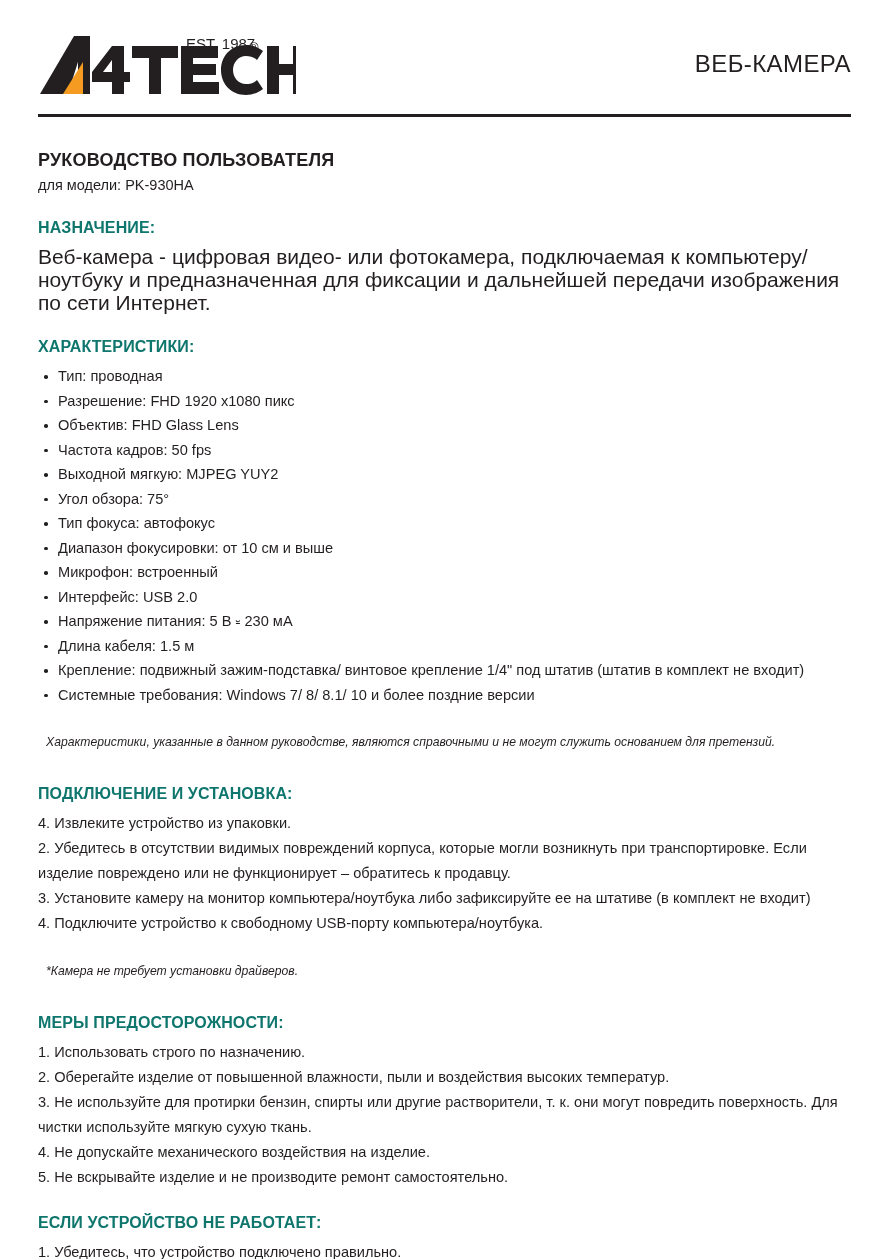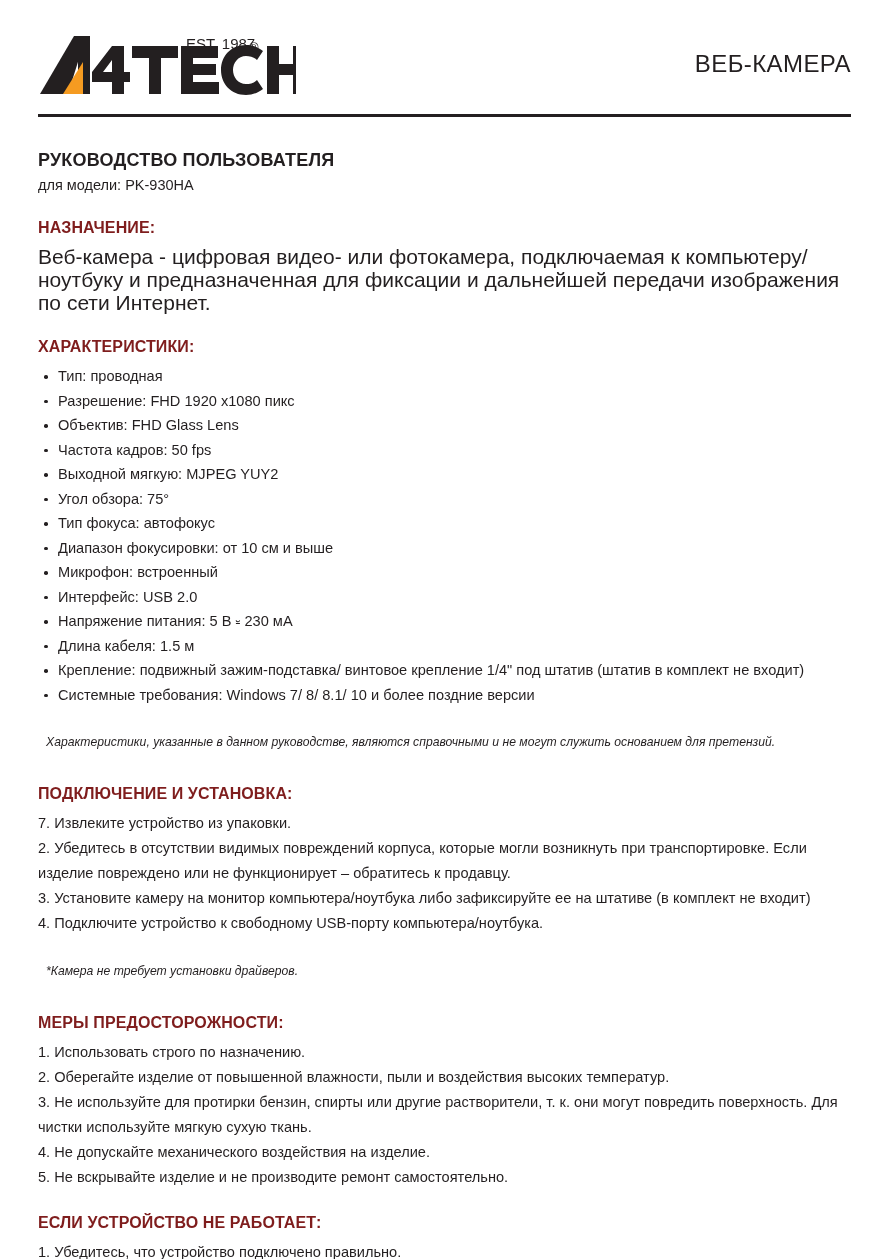--- a/index.html
+++ b/index.html
@@ -80,21 +80,21 @@
     font-weight: 400;
     margin: 0 0 26px 0;
     color: #231f20;
   }
 
   h2.section-title {
     font-size: 16px;
     font-weight: 700;
     letter-spacing: 0.1px;
     margin: 0 0 8px 0;
-    color: #7f1d1d;
+    color: #0f766e;
   }
 
   .para {
     font-size: 21px;
     line-height: 23px;
     margin: 0;
     color: #231f20;
   }
 
   .spec-list {
@@ -213,21 +213,21 @@
       </ul>
       <div class="gap-18"></div>
       <p class="note-italic">Характеристики, указанные в данном руководстве, являются справочными и не могут служить основанием для претензий.</p>
     </section>
 
     <div class="gap-26"></div>
 
     <section>
       <h2 class="section-title">ПОДКЛЮЧЕНИЕ И УСТАНОВКА:</h2>
       <ol class="num-list">
-        <li>7. Извлеките устройство из упаковки.</li>
+        <li>4. Извлеките устройство из упаковки.</li>
         <li>2. Убедитесь в отсутствии видимых повреждений корпуса, которые могли возникнуть при транспортировке. Если изделие повреждено или не функционирует – обратитесь к продавцу.</li>
         <li>3. Установите камеру на монитор компьютера/ноутбука либо зафиксируйте ее на штативе (в комплект не входит)</li>
         <li>4. Подключите устройство к свободному USB-порту компьютера/ноутбука.</li>
       </ol>
       <div class="gap-18"></div>
       <p class="note-italic">*Камера не требует установки драйверов.</p>
     </section>
 
     <div class="gap-26"></div>
 

